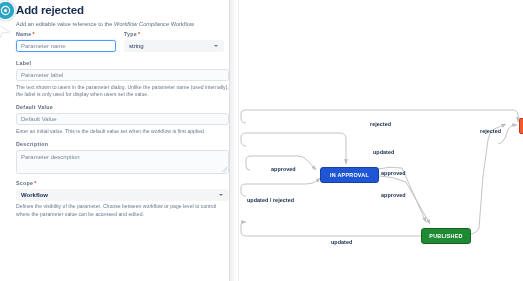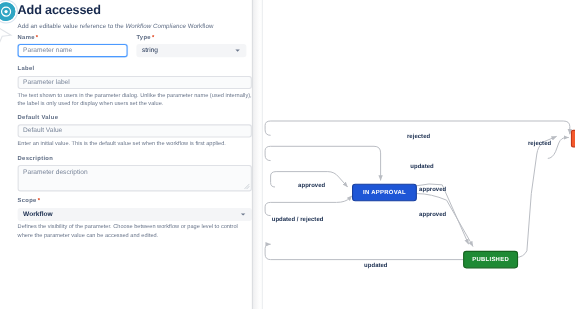--- a/index.html
+++ b/index.html
@@ -129,21 +129,21 @@
         <circle cx="8.5" cy="8.5" r="4.1" fill="none" stroke="#ffffff" stroke-width="1.1"></circle>
         <circle cx="8.5" cy="8.5" r="1.5" fill="#ffffff"></circle>
       </svg>
     </div>
 
     <svg class="cursor-art" width="22" height="20" viewBox="0 0 22 20">
       <path d="M1 1 L16 10 L8 11 L5 18 Z" fill="none" stroke="#c9ced6" stroke-width="1"></path>
     </svg>
 
     <div class="hdr">
-      <div class="hdr-title">Add accessed</div>
+      <div class="hdr-title">Add rejected</div>
       <div class="hdr-sub"><span>Add an editable value reference to the </span><i>Workflow Compliance</i><span> Workflow</span></div>
     </div>
 
     <div class="form">
 
       <div class="row">
         <div class="fld half">
           <span class="lbl"><span>Name</span><span class="req">*</span></span>
           <div class="inp focus">
             <span>Parameter name</span>

